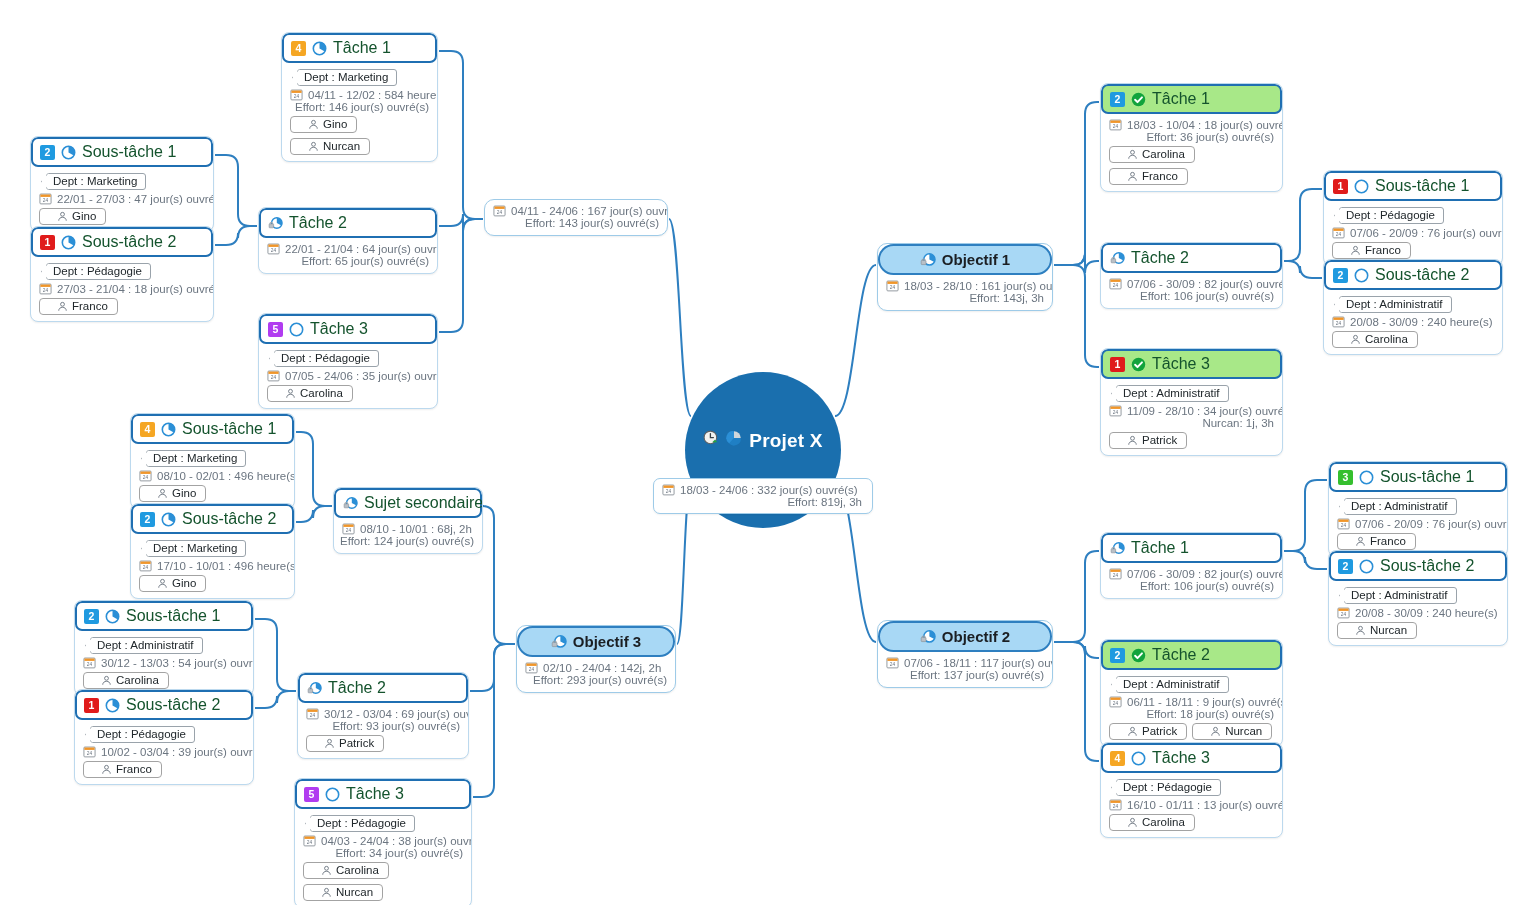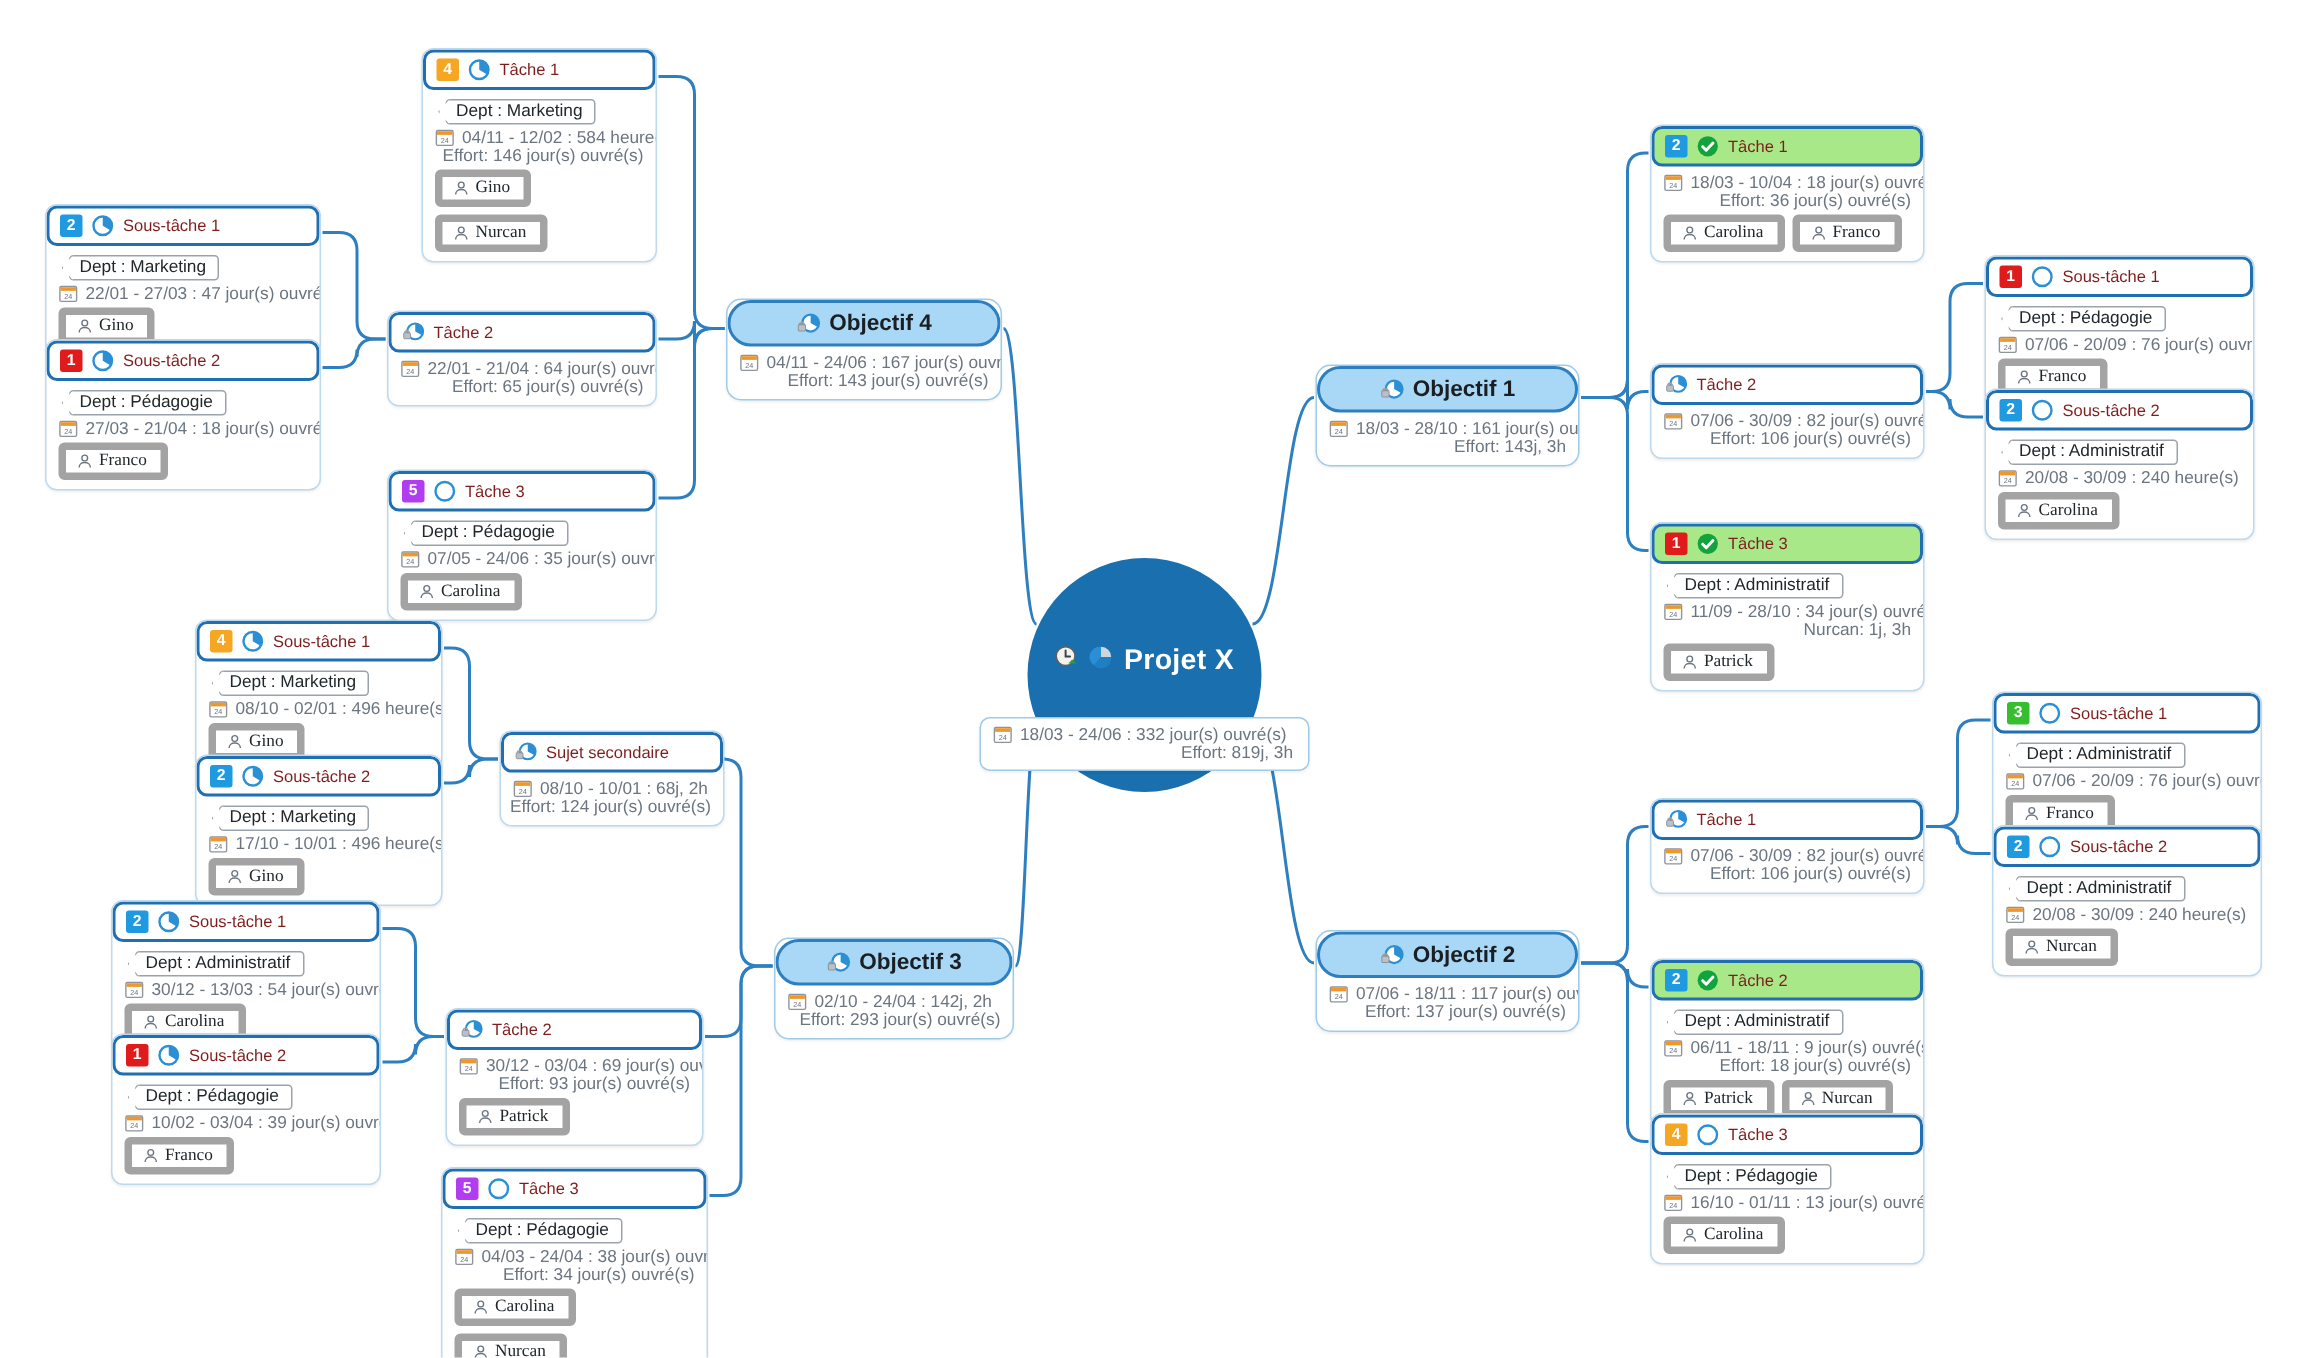--- a/index.html
+++ b/index.html
@@ -33,21 +33,21 @@
     background:#fff;border:1px solid #bcd9ee;border-radius:8px;
     box-shadow:0 1px 2px rgba(0,0,0,.07);overflow:hidden;
   }
   .node-head{
     display:flex;align-items:center;gap:6px;
     padding:4px 10px 4px 7px;white-space:nowrap;
     border:2px solid #1f6fb2;border-radius:7px;background:#fff;
     position:relative;z-index:2;
   }
   .node-head.green{background:#a8e888;}
-  .node-head .htxt{font-size:11px;color:#7f1d1d;}
+  .node-head .htxt{font-size:16px;color:#14532d;}
   .node-body{padding:4px 8px 6px 8px;}
   .line{font-size:11.5px;color:#6b7580;display:flex;align-items:center;gap:5px;white-space:nowrap;}
   .line.ctr{justify-content:flex-end;padding-left:10px;}
 
   
   .obj .node-head{
     background:#a8d8f5;border:2px solid #2e7fc0;border-radius:17px;
     justify-content:center;padding:5px 18px;
   }
   .obj .node-head .htxt{font-weight:bold;font-size:15px;color:#1b1f23;}
@@ -66,22 +66,22 @@
   }
   .dept:before{
     content:"";position:absolute;left:-6px;top:-1px;bottom:-1px;width:7px;
     background:#fff;border-left:1px solid #9aa3ab;border-top:1px solid #9aa3ab;
     border-bottom:1px solid #9aa3ab;
     clip-path:polygon(100% 0,100% 100%,0 50%);
   }
   .chips{display:flex;gap:5px;margin-top:3px;flex-wrap:wrap;}
   .chip{
     display:flex;align-items:center;gap:4px;
-    border:5px solid #a3a3a3;border-radius:4px;background:#fff;
-    font-size:11.5px;color:#20272b;padding:1px 9px 2px 7px;white-space:nowrap;font-family:Liberation Serif, serif;
+    border:1px solid #a3a3a3;border-radius:4px;background:#fff;
+    font-size:11.5px;color:#20272b;padding:1px 9px 2px 17px;white-space:nowrap;
   }
 
   
   .ico{flex:0 0 auto;display:inline-flex;align-items:center;justify-content:center;}
 </style>
 </head>
 <body>
 
 <div id="canvas">
   <svg id="wires">
@@ -855,31 +855,20 @@
                   </svg>
                 </span>
                 <span>Nurcan</span>
               </span>
             </div>
           </div>
         </div>
       </div>
       <div class="node obj" style="left: 484px; top: 199px; width: 184px;">
         <div class="node-box">
-          <div class="node-head">
-            <span class="ico" style="width: 16px; height: 16px;">
-              <svg width="16" height="16" viewBox="0 0 16 16">
-                <circle cx="9.4" cy="7.4" r="5.6" fill="#fff" stroke="#2b8fd6" stroke-width="1.5"></circle>
-                <path d="M9.4 7.4 L9.4 1.8 A5.6 5.6 0 0 1 14.3 10.1 Z" fill="#2b8fd6"></path>
-                <path d="M2 8.6a1.6 1.6 0 0 1 3.2 0" fill="none" stroke="#9aa3ab" stroke-width="1.1"></path>
-                <rect x="1.2" y="8.4" width="4.8" height="4.2" rx="0.7" fill="#b9c0c7" stroke="#8d949b" stroke-width="0.7"></rect>
-              </svg>
-            </span>
-            <span class="htxt">Objectif 4</span>
-          </div>
           <div class="node-body">
             <div class="line">
               <span class="ico" style="width: 13px; height: 13px;">
                 <svg width="13" height="13" viewBox="0 0 14 14">
                   <rect x="1" y="2.2" width="12" height="10.6" rx="1" fill="#fff" stroke="#8d949b" stroke-width="1"></rect>
                   <rect x="1.5" y="2.7" width="11" height="2.6" fill="#f0962a"></rect>
                   <text x="7" y="11" font-size="5.2" text-anchor="middle" fill="#6b7580" font-family="Liberation Sans,sans-serif">24</text>
                 </svg>
               </span>
               <span>04/11 - 24/06 : 167 jour(s) ouvré(s)</span>

